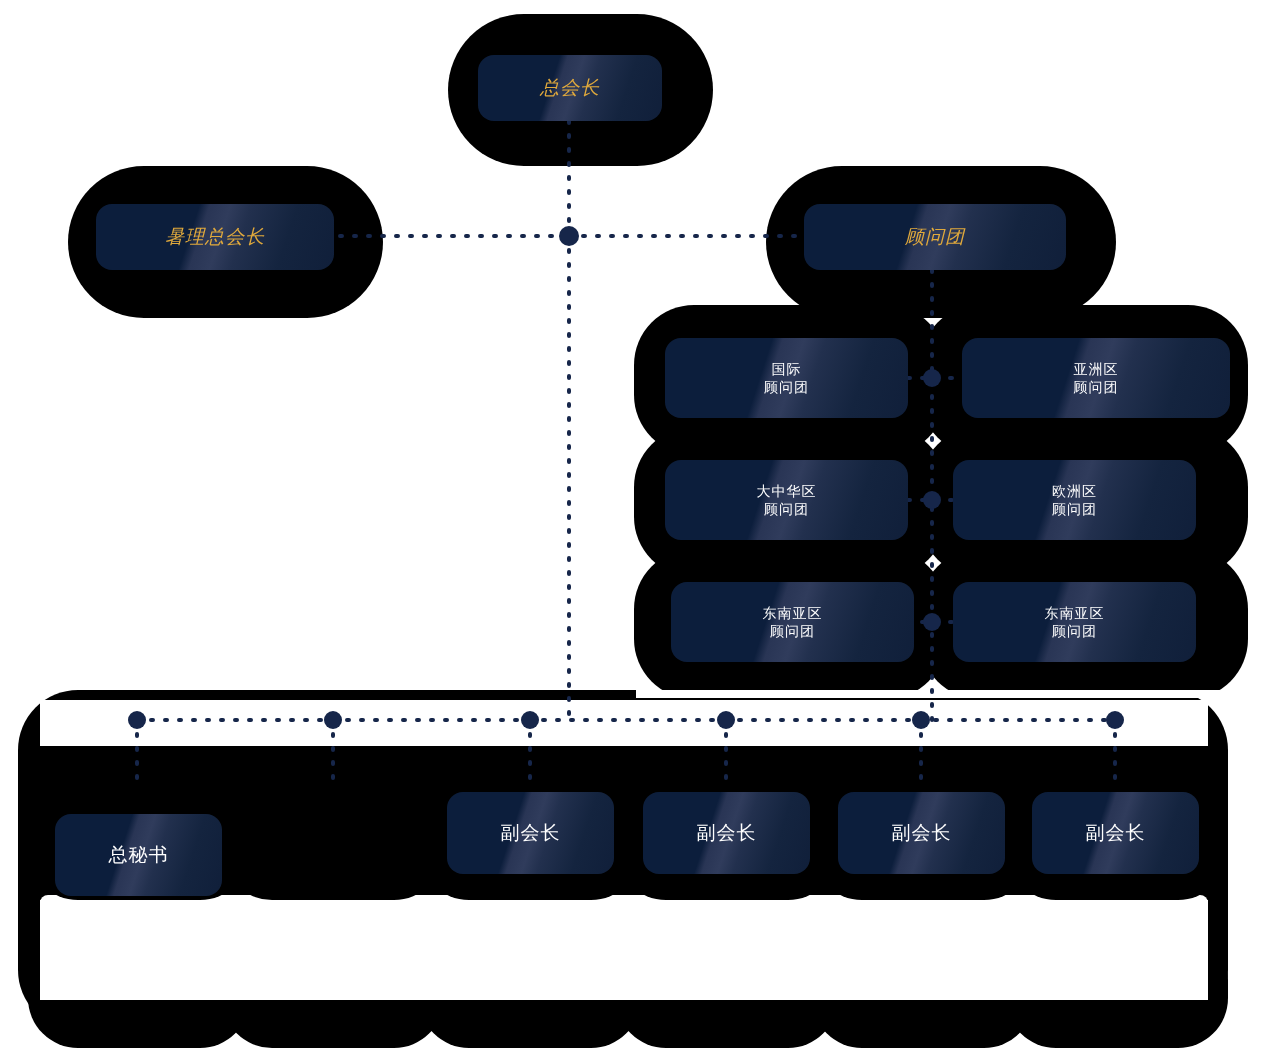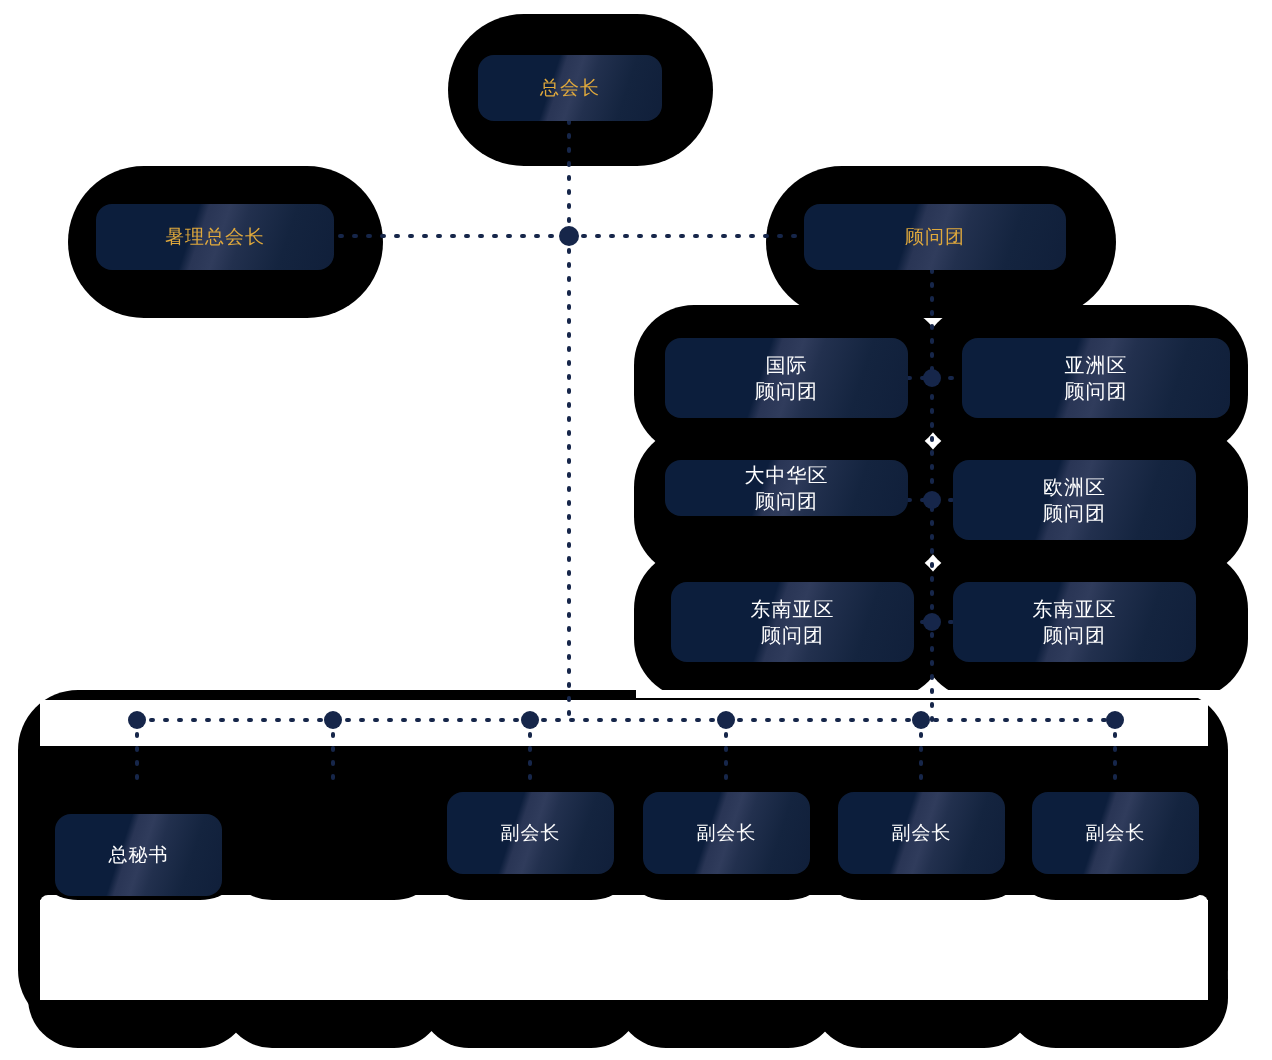--- a/index.html
+++ b/index.html
@@ -60,22 +60,22 @@
     align-items: center;
     justify-content: center;
     text-align: center;
     color: #ffffff;
     font-size: 19px;
     line-height: 1.32;
     letter-spacing: 1px;
     box-sizing: border-box;
     overflow: hidden;
   }
-  .node.gold { color: #e0a93c; }
-  .node.small { font-size: 20px; justify-content: center; }
+  .node.gold { color: #e0a93c; font-style: italic; }
+  .node.small { font-size: 14px; justify-content: center; }
   .node .lbl { white-space: pre-line; }
 </style>
 </head>
 <body>
 
 <div id="chart">
 
   <div class="halo r78" style="left:448px; top:14px; width:265px; height:152px;"></div>
 
   <div class="halo r78" style="left:68px; top:166px; width:315px; height:152px;"></div>
@@ -166,21 +166,21 @@
 
   <div class="node small" style="left:665px; top:338px; width:243px; height:80px;">
     <span class="lbl">国际
 顾问团</span>
   </div>
   <div class="node small" style="left:953px; top:338px; width:268px; height:80px;margin-left:9px;">
     <span class="lbl">亚洲区
 顾问团</span>
   </div>
 
-  <div class="node small" style="left:665px; top:460px; width:243px; height:56px;">
+  <div class="node small" style="left:665px; top:460px; width:243px; height:80px;">
     <span class="lbl">大中华区
 顾问团</span>
   </div>
   <div class="node small" style="left:953px; top:460px; width:243px; height:80px;">
     <span class="lbl">欧洲区
 顾问团</span>
   </div>
 
   <div class="node small" style="left:665px; top:582px; width:243px; height:80px;margin-left:6px;">
     <span class="lbl">东南亚区

